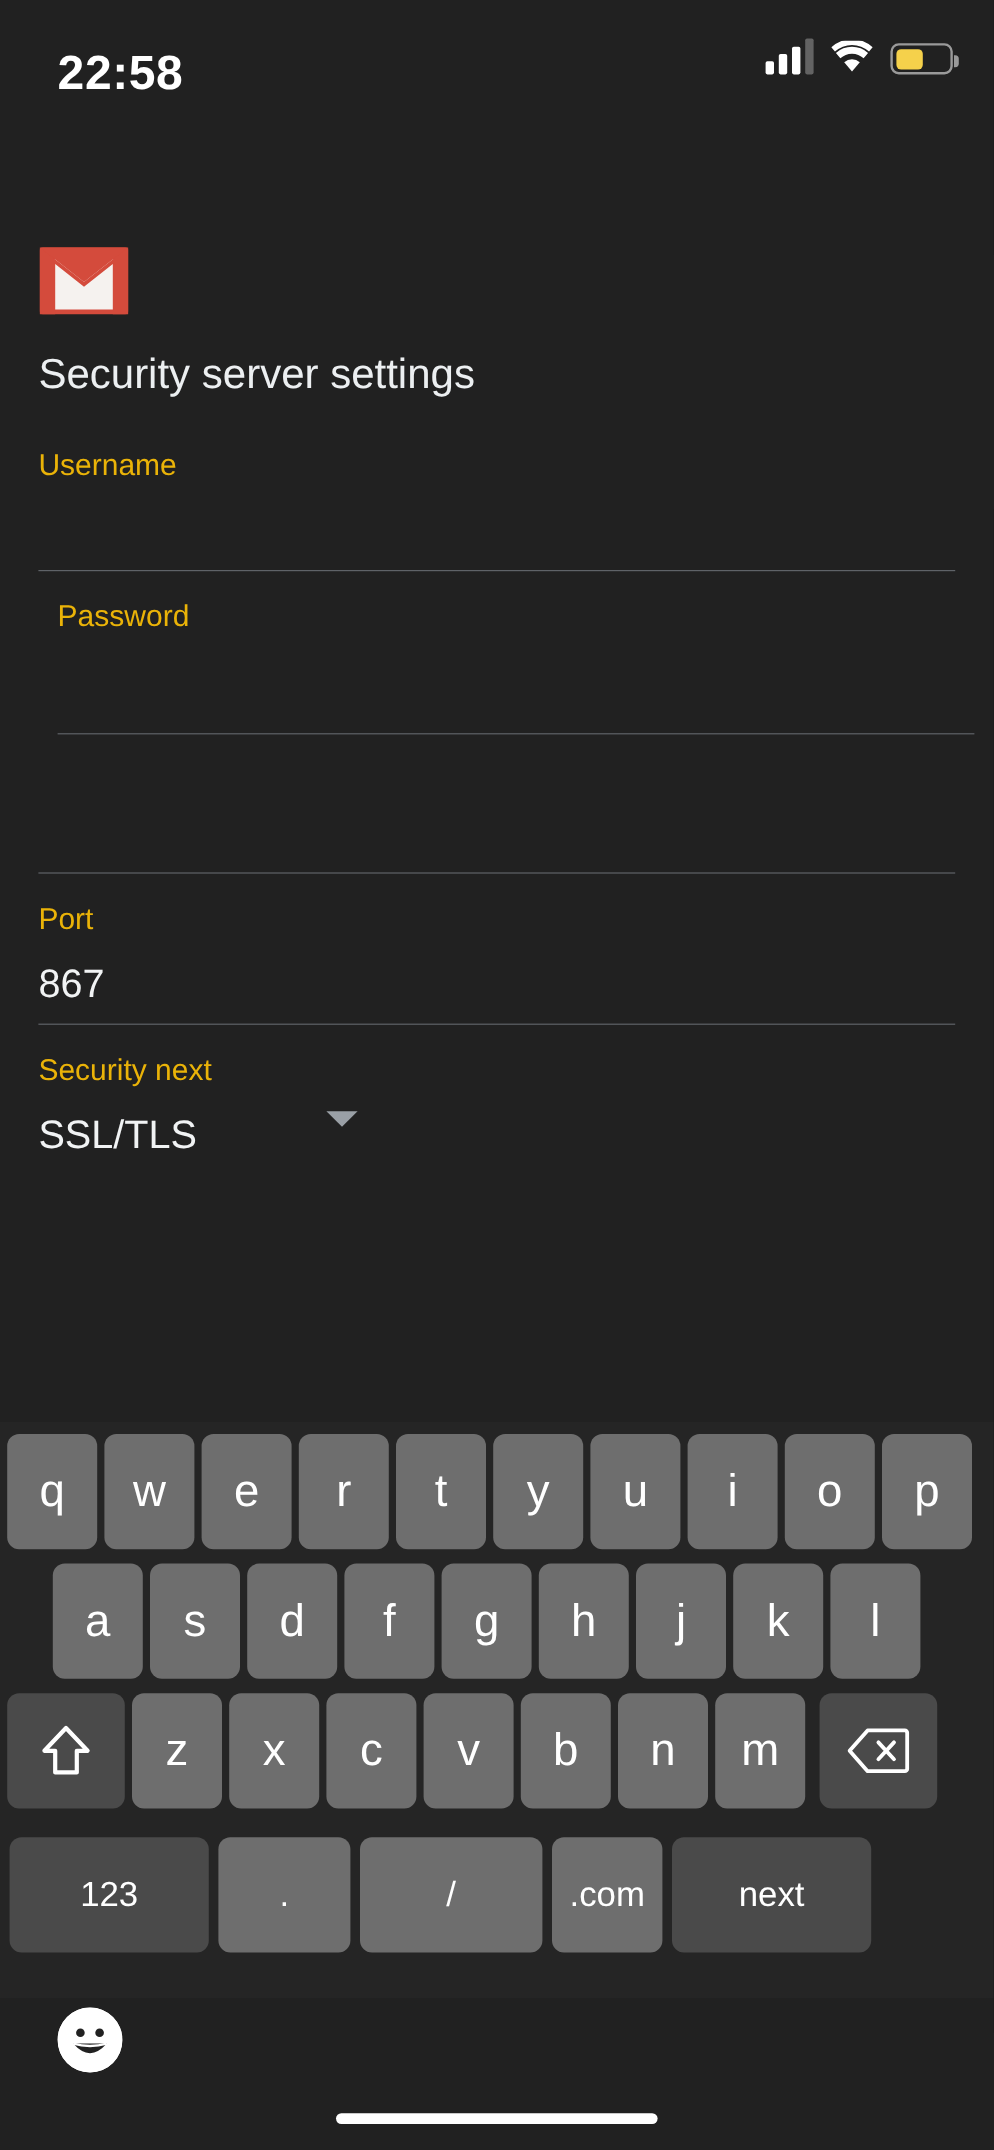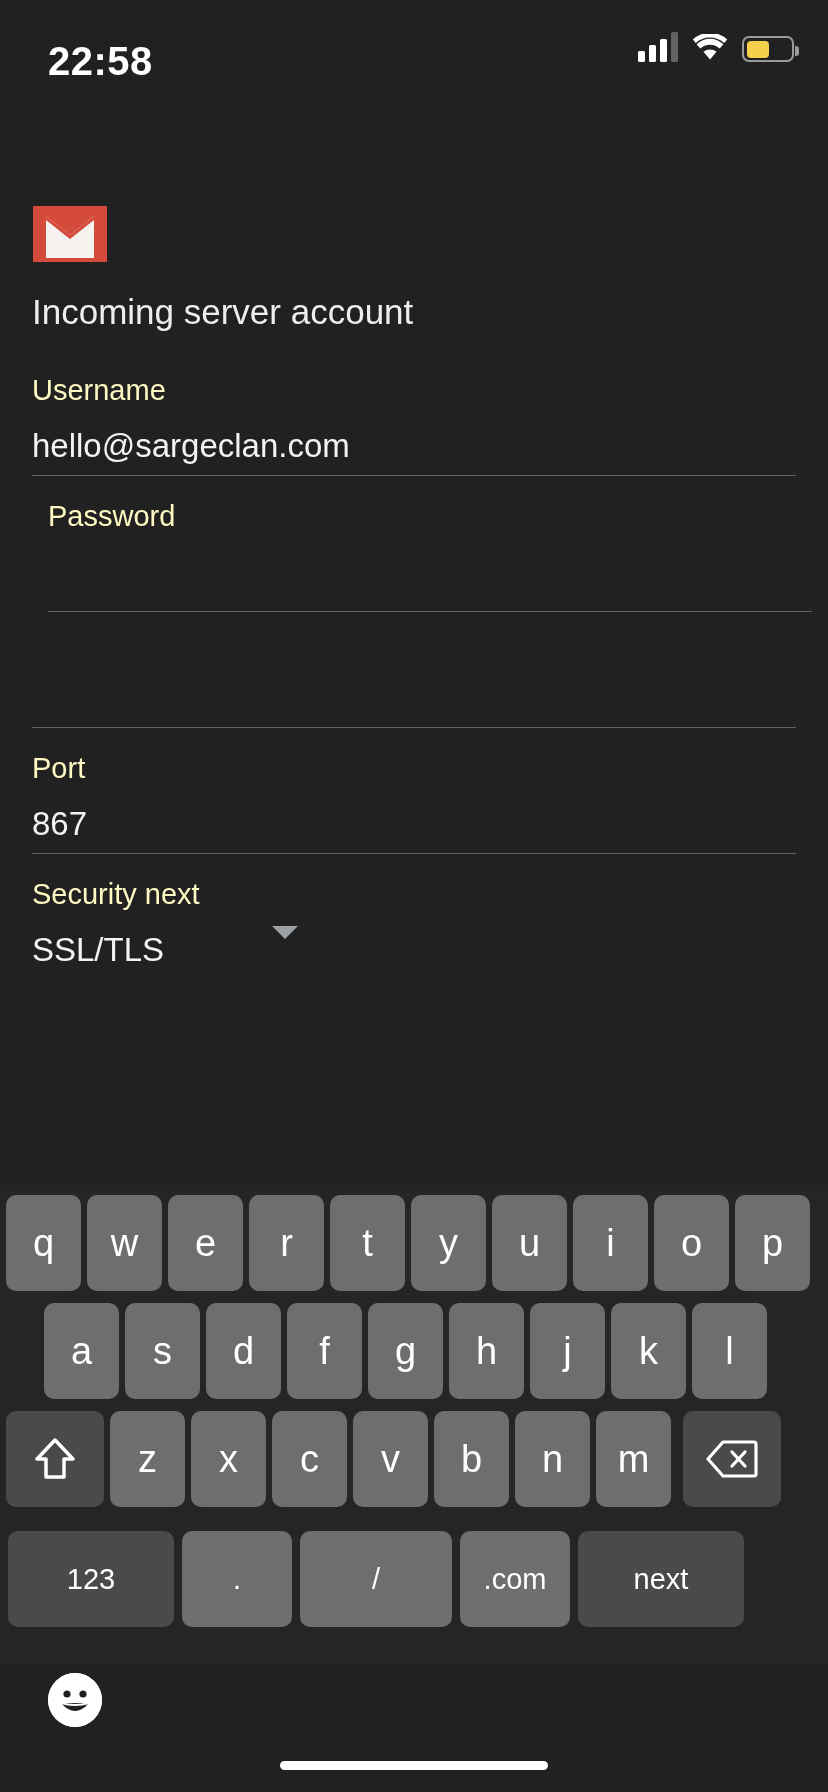--- a/index.html
+++ b/index.html
@@ -50,21 +50,21 @@
   
   .content { position:absolute; top:188px; left:0; width:828px; }
   .gmail-icon { position:absolute; left:33px; top:18px; width:74px; height:56px; }
 
   .section-title {
     position:absolute; left:32px; top:104px;
     font-size:35px; color:#eceff1; font-weight:400;
   }
 
   .field { position:absolute; left:32px; width:764px; }
-  .field .lbl { font-size:29px; color:#fef9c3; line-height:1; }
+  .field .lbl { font-size:25px; color:#eab308; line-height:1; }
   .field .val {
     margin-top:24px; font-size:33px; color:#f1f3f4; line-height:1;
     min-height:34px; position:relative; display:inline-block; white-space:pre;
   }
   .field .rule { position:absolute; left:0; right:0; bottom:0; height:1px; background:#5f6368; }
   .caret {
     display:inline-block; width:4px; height:40px; background:#a8c7fa;
     vertical-align:-8px; margin-left:1px;
   }
   .dropdown-arrow {
@@ -126,25 +126,24 @@
 
     <div class="gmail-icon">
       <svg width="74" height="56" viewBox="0 0 74 56">
         <rect x="0" y="0" width="74" height="56" rx="3" fill="#d44b3c"></rect>
         <path d="M6 10 H68 V52 H6 Z" fill="#f5f2ef"></path>
         <path d="M0 0 L0 56 L13 56 L13 14 L37 33 L61 14 L61 56 L74 56 L74 0 L37 29 Z" fill="#d44b3c"></path>
         <path d="M0 0 L37 29 L74 0 Z" fill="#d44b3c"></path>
       </svg>
     </div>
 
-    <div class="section-title">Incoming server account</div>
+    <div class="section-title">Security server settings</div>
 
     <div class="field" style="top:188px; height:100px;">
       <div class="lbl">Username</div>
-      <div class="val">hello@sargeclan.com</div>
       <div class="rule"></div>
     </div>
 
     <div class="field" style="top:314px; height:110px;margin-left:16px;">
       <div class="lbl">Password</div>
       <div class="val"></div>
       <div class="rule"></div>
     </div>
 
     <div class="field" style="top:440px; height:100px;">
@@ -215,21 +214,21 @@
             <path d="M26 13 L39 27 M39 13 L26 27" stroke="#fff" stroke-width="3.2" stroke-linecap="round"></path>
           </svg>
         </span>
       </div>
     </div>
 
     <div class="krow" id="krow4" style="top:334px; padding:12px 8px; gap:8px;">
         <div class="key dark fn" style="width: 166px; height: 96px;">123</div>
         <div class="key fn" style="width: 110px; height: 96px;">.</div>
         <div class="key fn" style="width: 152px; height: 96px;">/</div>
-        <div class="key fn" style="width: 110px; height: 96px;">.com</div>
+        <div class="key fn" style="width: 92px; height: 96px;">.com</div>
         <div class="key dark fn" style="width: 166px; height: 96px;">next</div>
       </div>
   </div>
 
   <div class="emoji-btn">
     <svg width="54" height="54" viewBox="0 0 54 54">
       <circle cx="27" cy="27" r="27" fill="#ffffff"></circle>
       <circle cx="19" cy="21" r="3.6" fill="#212121"></circle>
       <circle cx="35" cy="21" r="3.6" fill="#212121"></circle>
       <path d="M13 30 Q27 46 41 30 Z" fill="#212121"></path>

